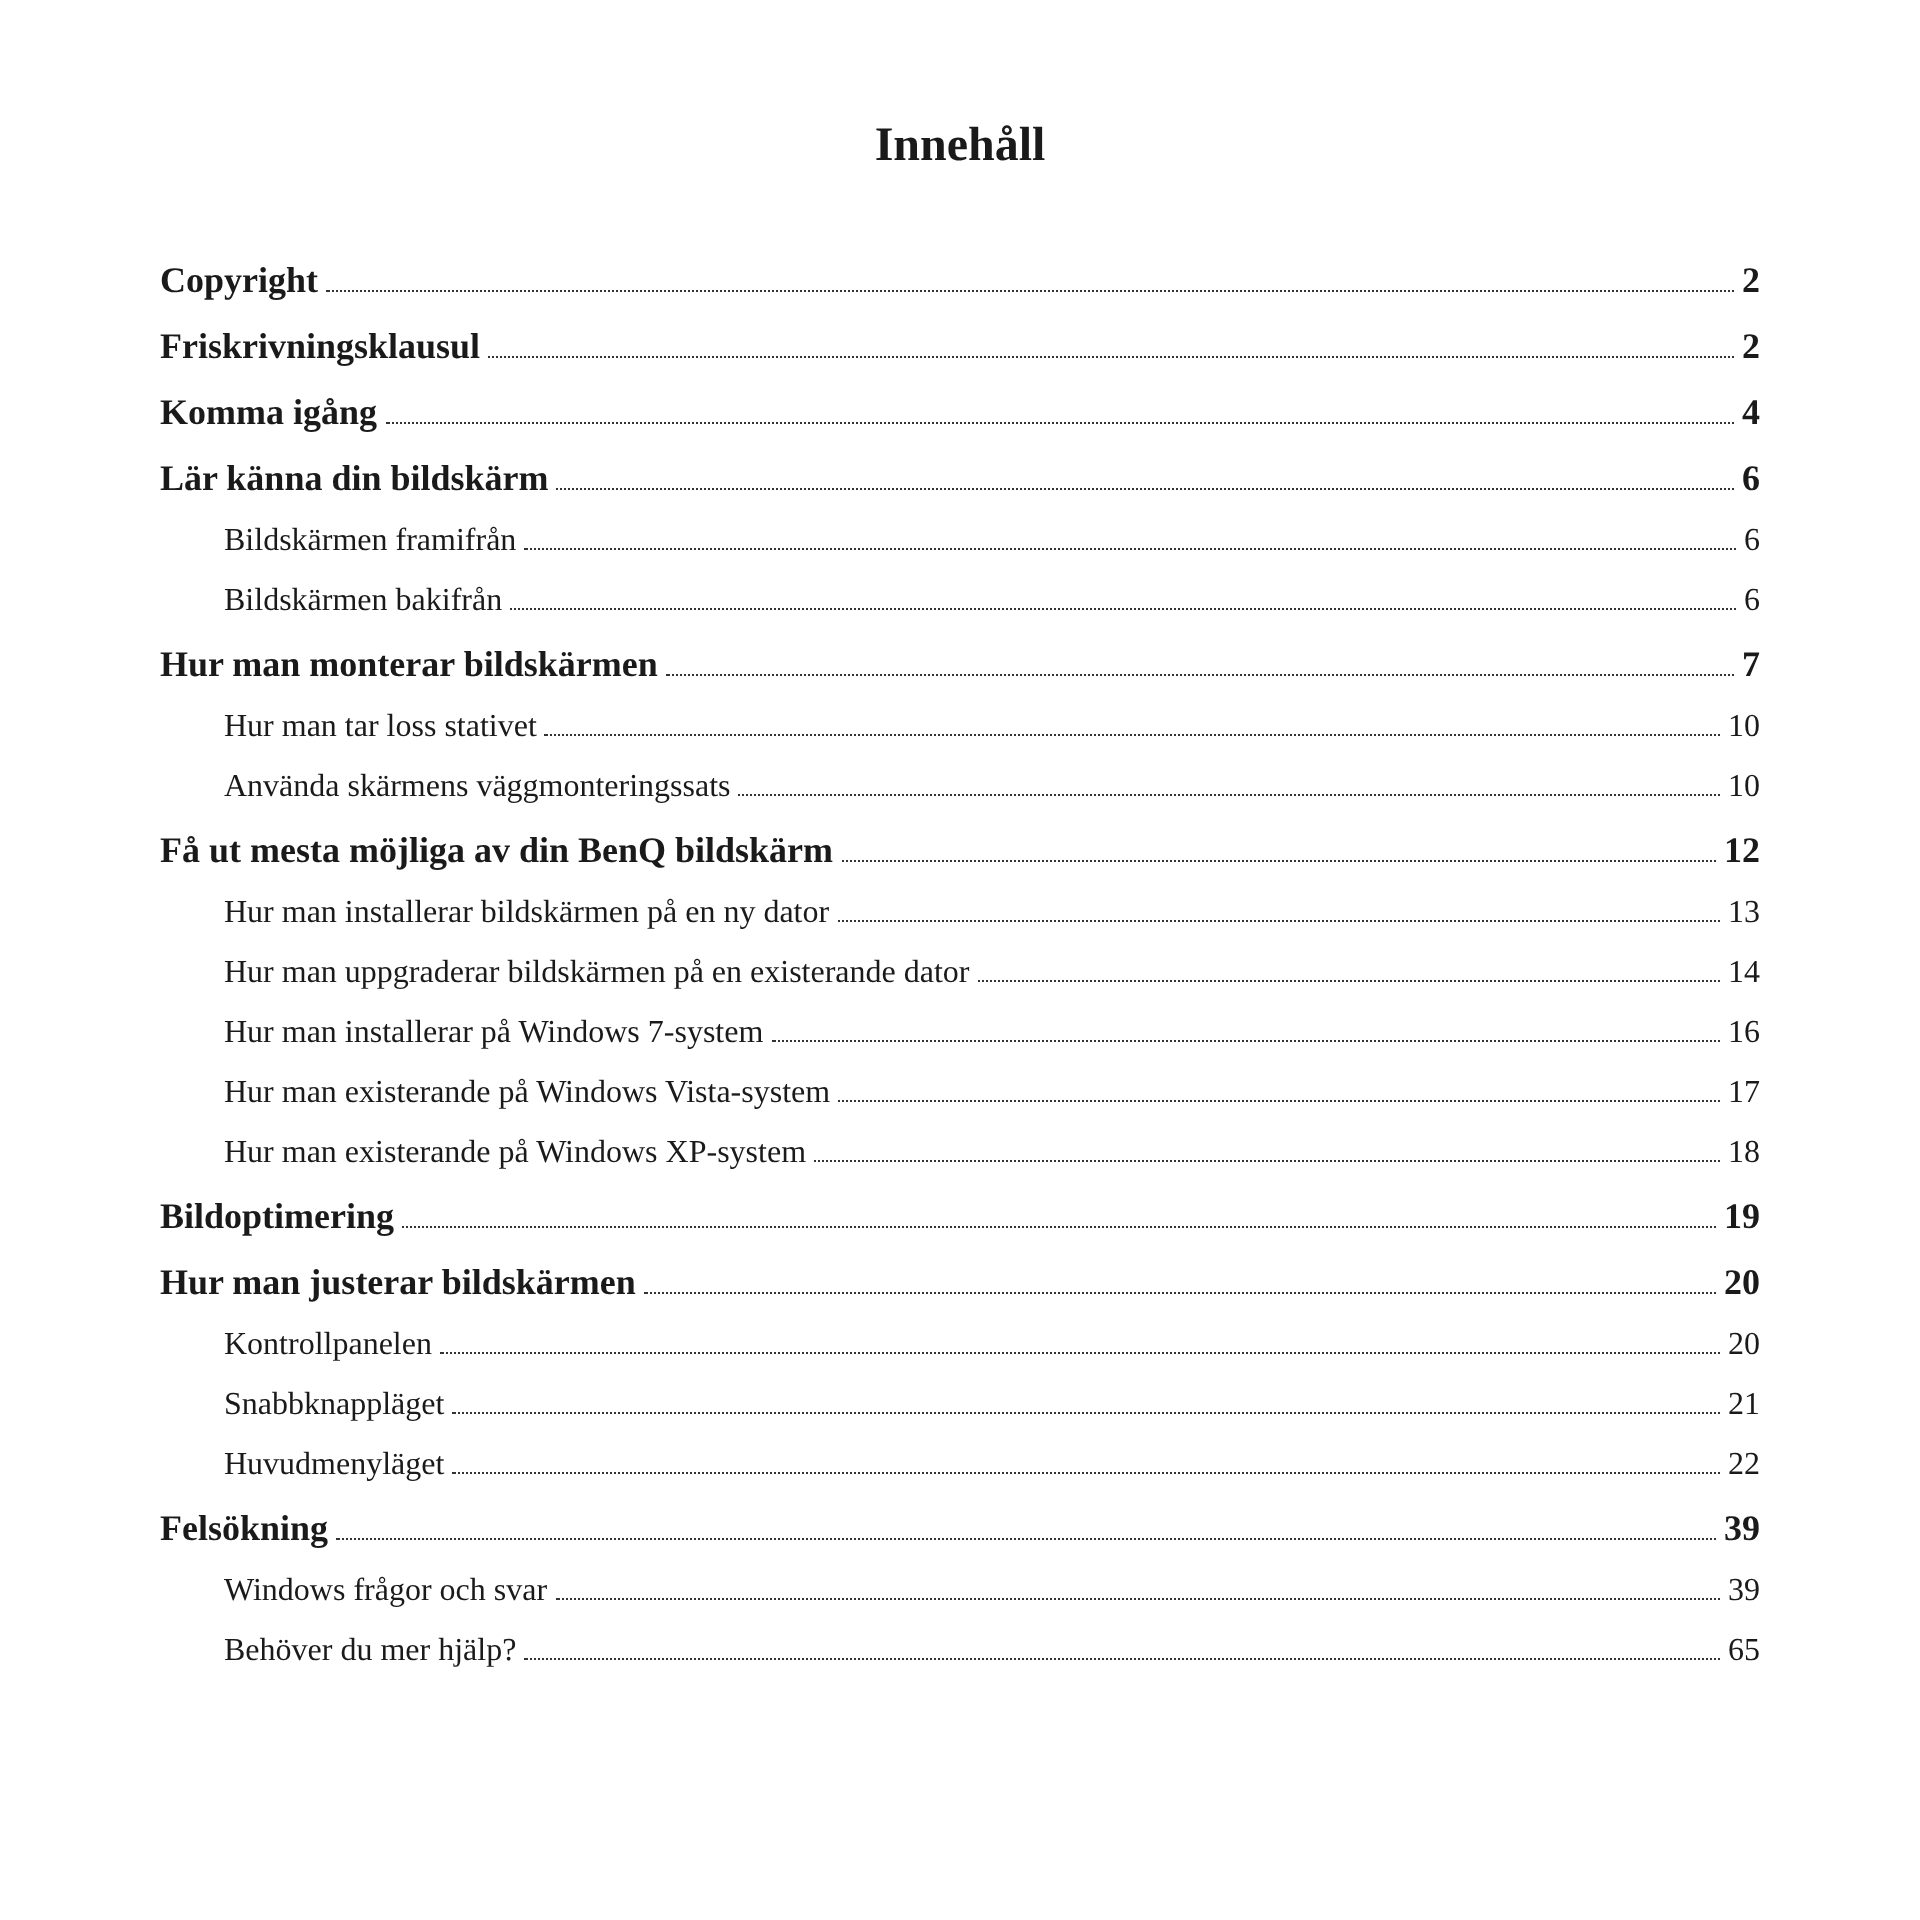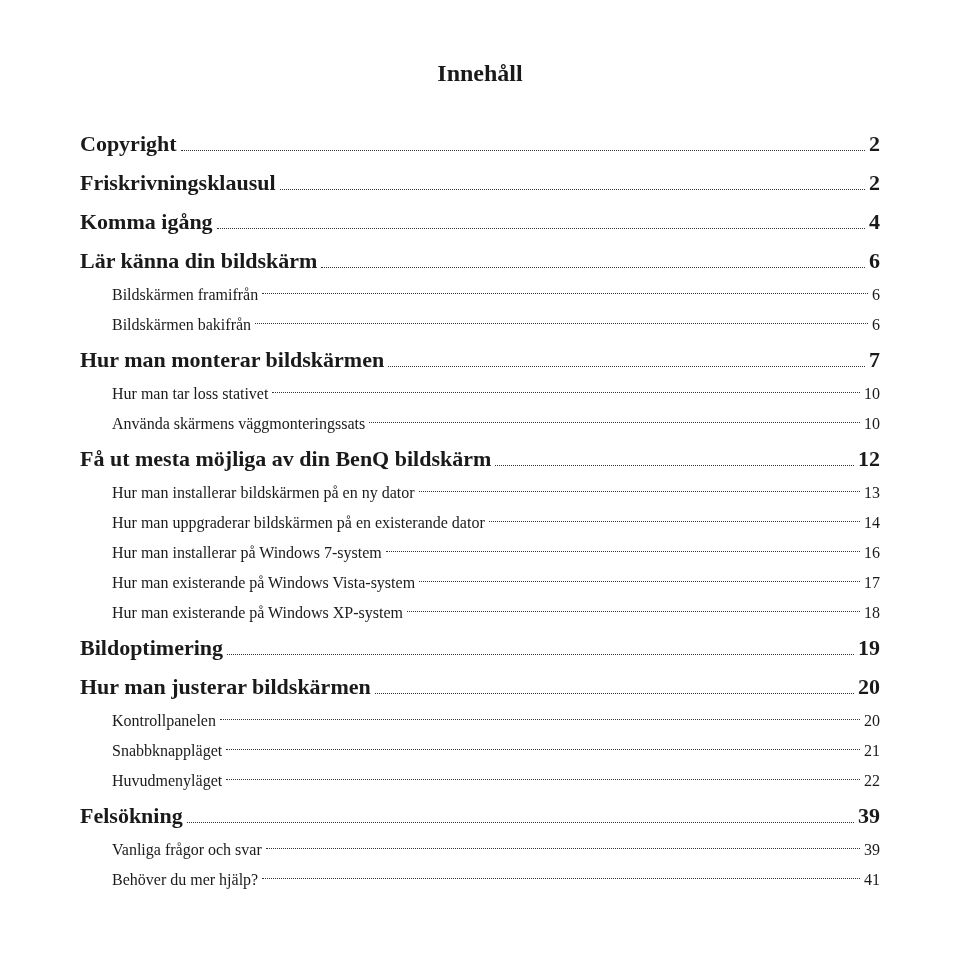--- a/index.html
+++ b/index.html
@@ -32,29 +32,28 @@
     .toc-entry {
       display: flex;
       align-items: baseline;
       margin-bottom: 6px;
       font-size: 17px;
       line-height: 1.5;
     }
 
     .toc-entry.level1 {
       font-weight: bold;
-      font-size: 22px;
+      font-size: 18px;
       margin-top: 4px;
     }
 
     .toc-entry.level2 {
       font-weight: normal;
       font-size: 16px;
       padding-left: 32px;
-      align-items: center;
     }
 
     .toc-label {
       white-space: nowrap;
       flex-shrink: 0;
     }
 
     .toc-dots {
       flex: 1;
       border-bottom: 1px dotted #333;
@@ -173,22 +172,22 @@
       <span class="toc-label">Huvudmenyläget</span>
       <span class="toc-dots"></span>
       <span class="toc-page">22</span>
     </div>
     <div class="toc-entry level1">
       <span class="toc-label">Felsökning</span>
       <span class="toc-dots"></span>
       <span class="toc-page">39</span>
     </div>
     <div class="toc-entry level2">
-      <span class="toc-label">Vanliga frågor och svar</span>
+      <span class="toc-label">Windows frågor och svar</span>
       <span class="toc-dots"></span>
       <span class="toc-page">39</span>
     </div>
     <div class="toc-entry level2">
       <span class="toc-label">Behöver du mer hjälp?</span>
       <span class="toc-dots"></span>
-      <span class="toc-page">41</span>
+      <span class="toc-page">65</span>
     </div>
   </div>
 
 </body></html>

